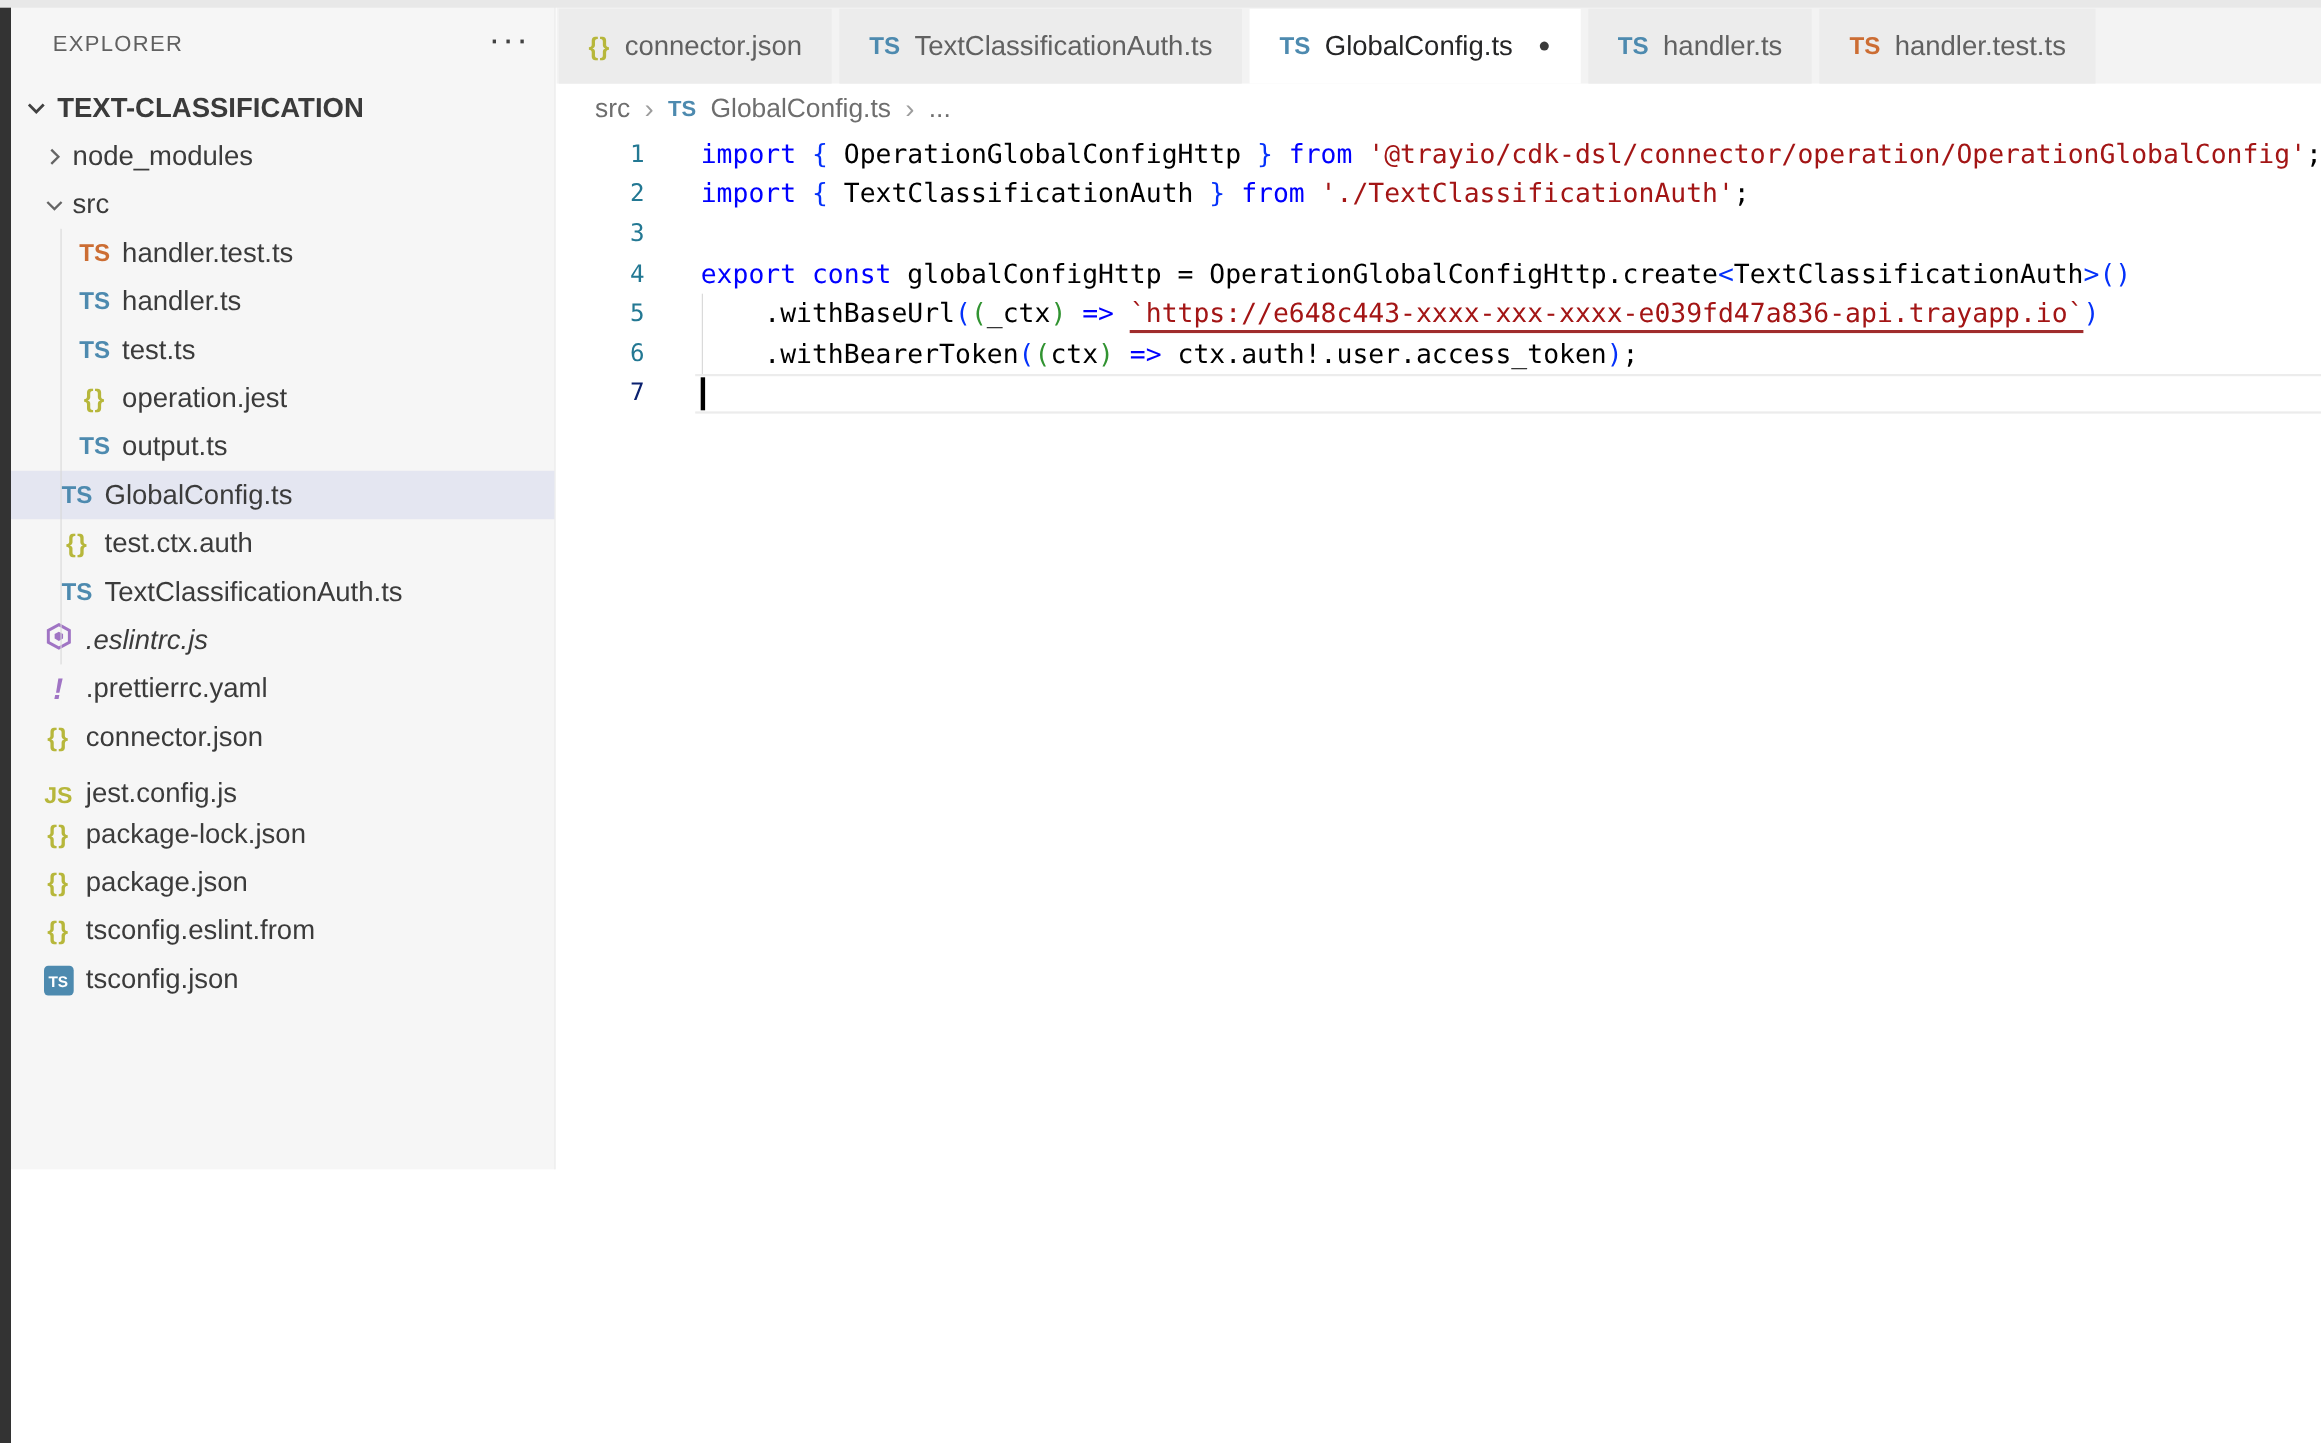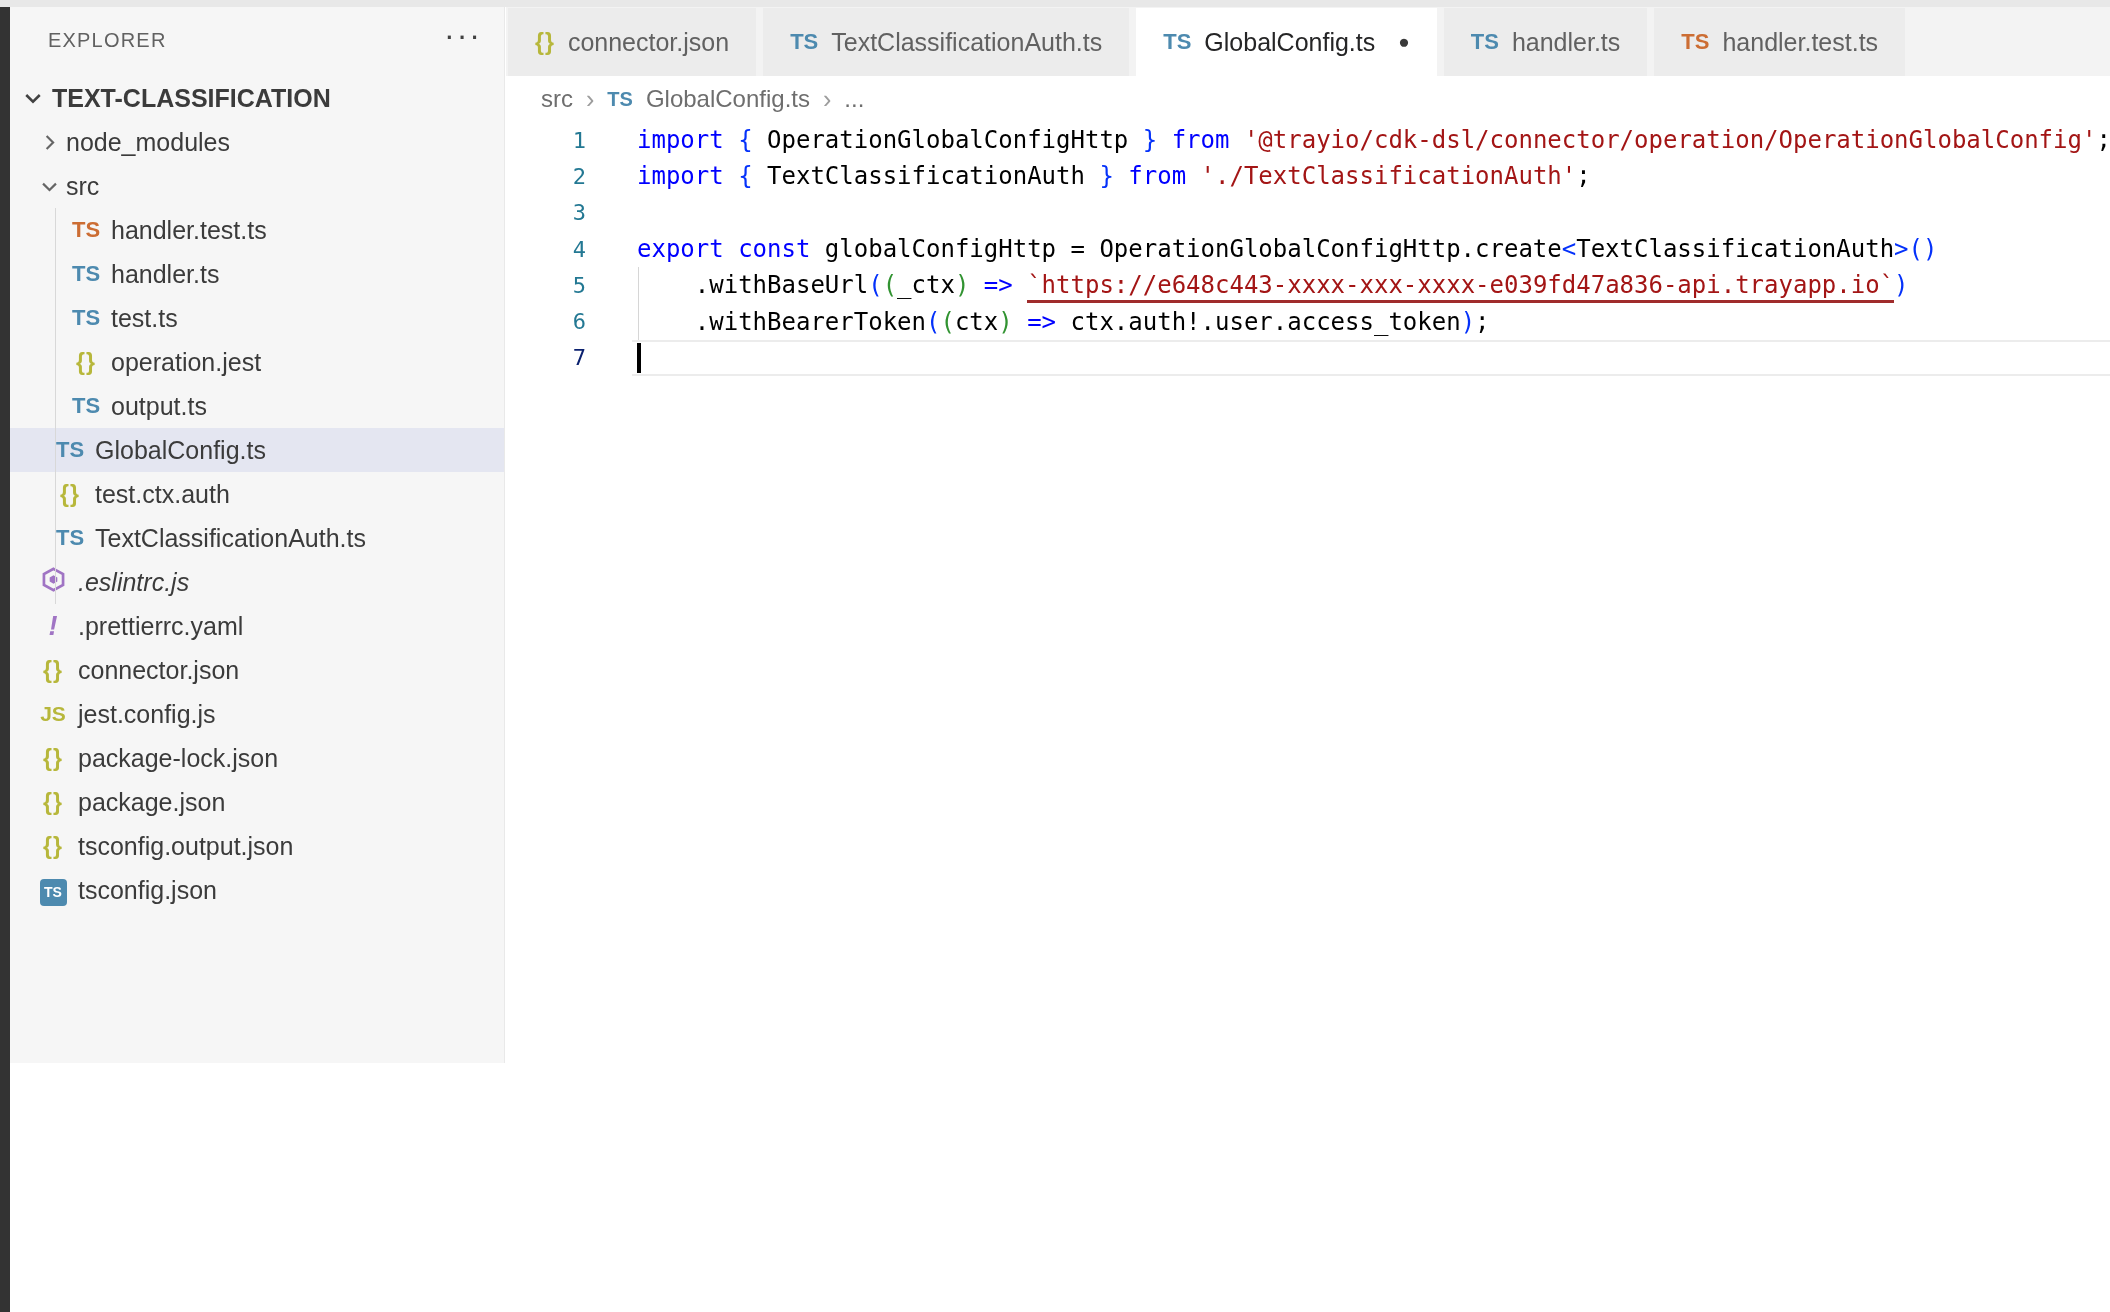--- a/index.html
+++ b/index.html
@@ -137,35 +137,35 @@
         <span class="tlabel">.eslintrc.js</span>
       </div>
       <div class="trow" style="padding-left: 26px;">
         <span class="fic ic-yaml">!</span>
         <span class="tlabel">.prettierrc.yaml</span>
       </div>
       <div class="trow" style="padding-left: 26px;">
         <span class="fic ic-json">{}</span>
         <span class="tlabel">connector.json</span>
       </div>
-      <div class="trow" style="padding-left: 26px;">
+      <div class="trow" style="padding-left: 26px; align-items: flex-end;">
         <span class="fic ic-js">JS</span>
         <span class="tlabel">jest.config.js</span>
       </div>
       <div class="trow" style="padding-left: 26px;">
         <span class="fic ic-json">{}</span>
         <span class="tlabel">package-lock.json</span>
       </div>
       <div class="trow" style="padding-left: 26px;">
         <span class="fic ic-json">{}</span>
         <span class="tlabel">package.json</span>
       </div>
       <div class="trow" style="padding-left: 26px;">
         <span class="fic ic-json">{}</span>
-        <span class="tlabel">tsconfig.output.json</span>
+        <span class="tlabel">tsconfig.eslint.from</span>
       </div>
       <div class="trow" style="padding-left: 26px;">
         <span class="fic"><span class="ic-tsconfig">TS</span></span>
         <span class="tlabel">tsconfig.json</span>
       </div>
     </div>
   <div id="sb-guide"></div>
 </aside>
 
 <main id="editor-region">

